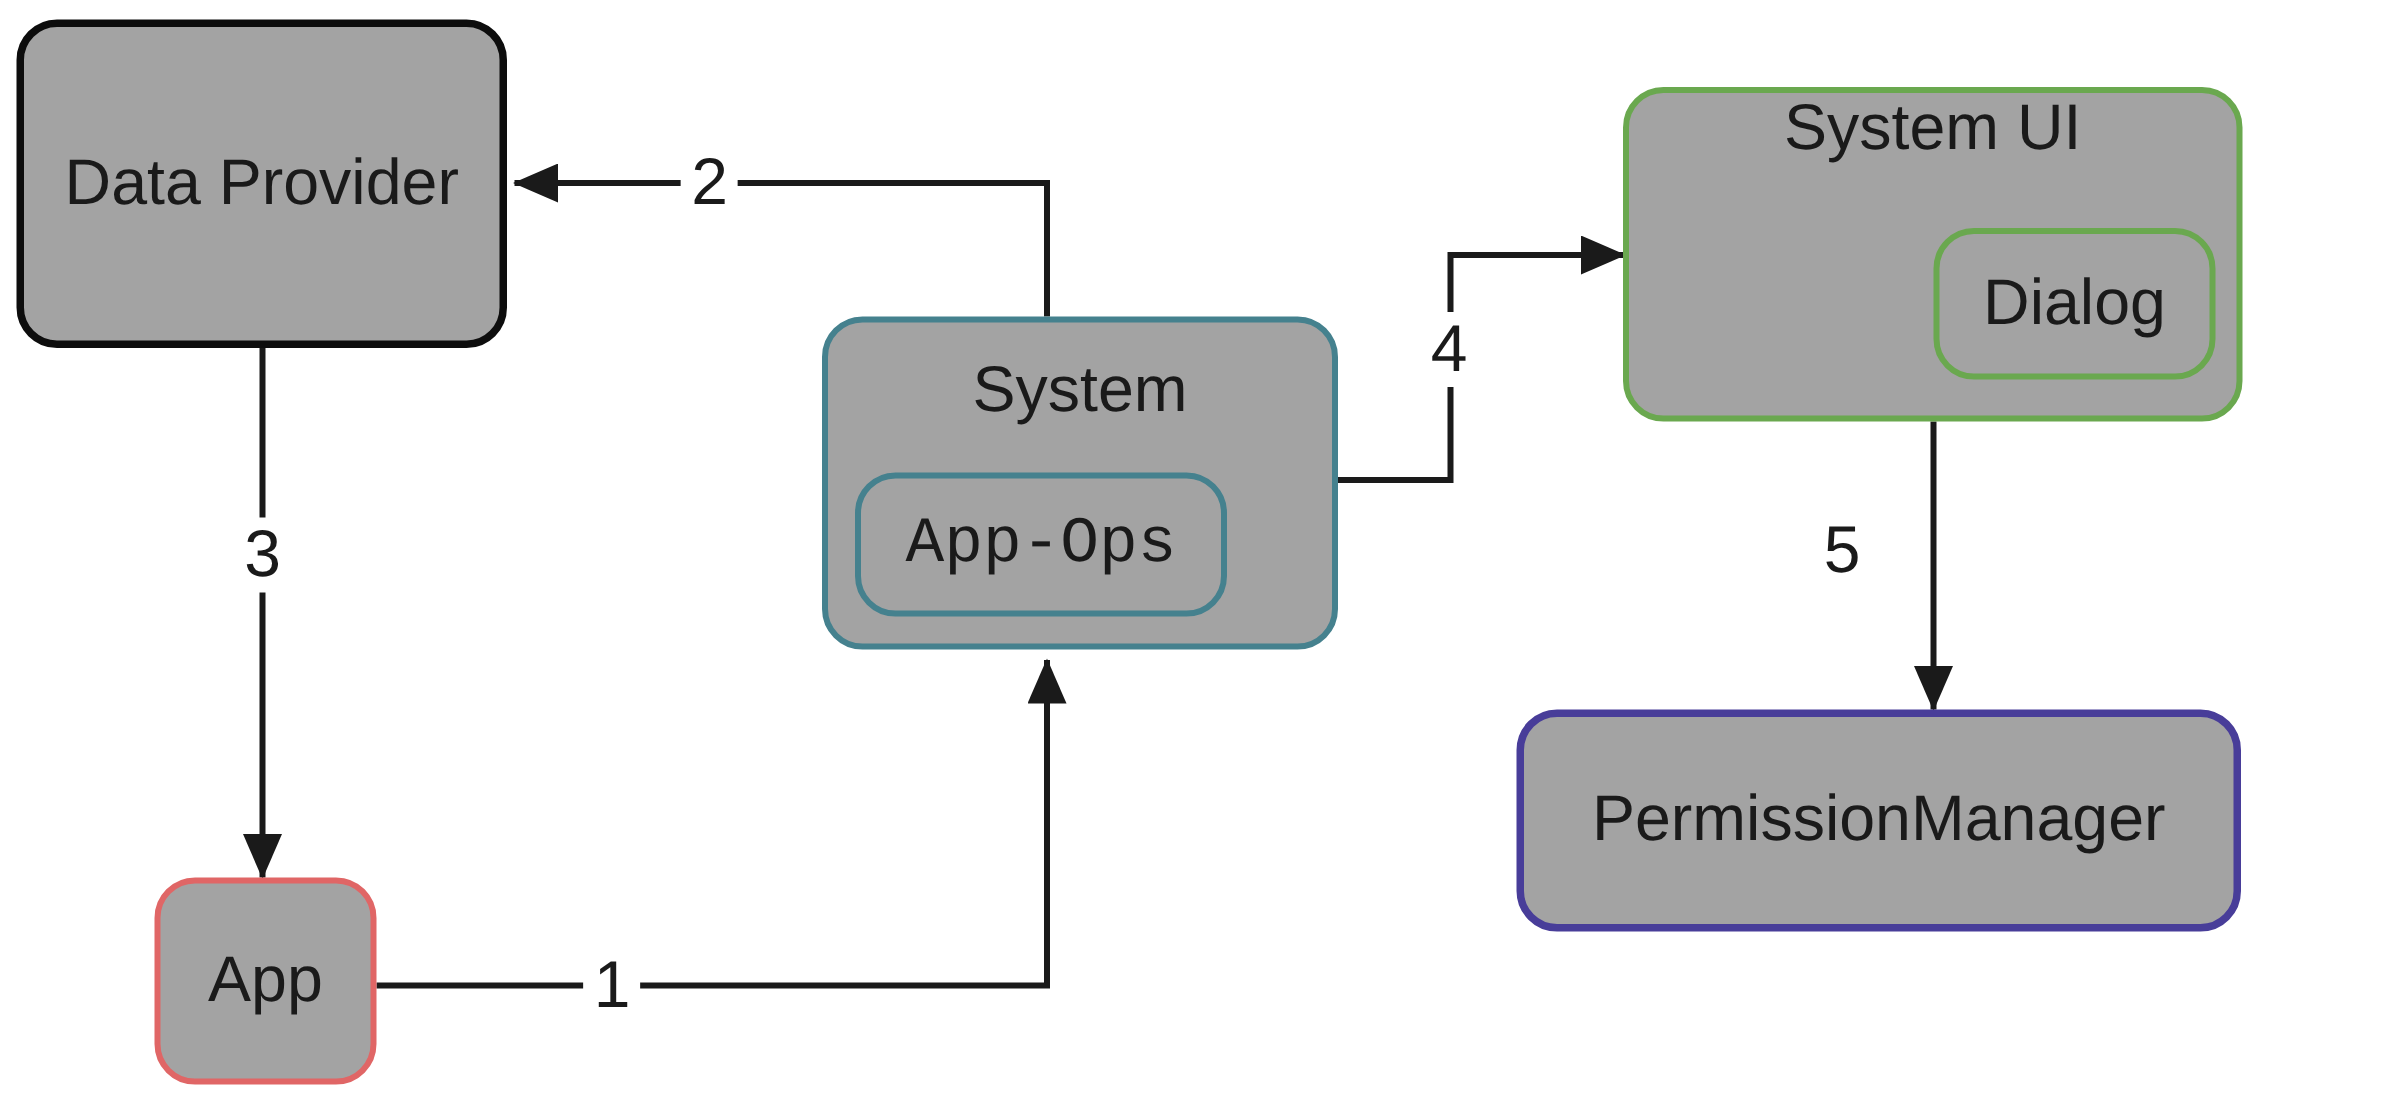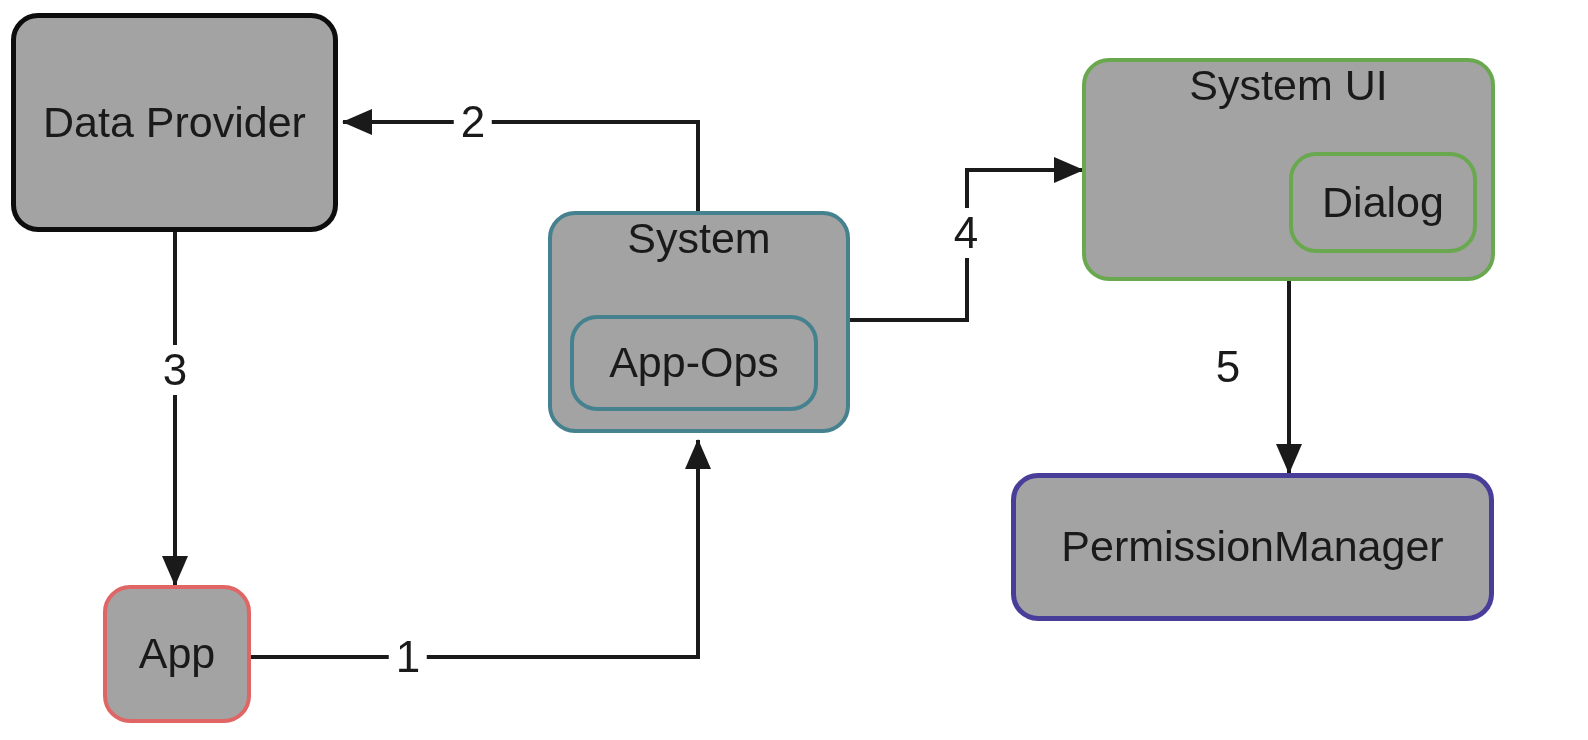--- a/index.html
+++ b/index.html
@@ -40,27 +40,29 @@
   .box .label {
     font-size: 43px;
     line-height: 1.1;
     white-space: nowrap;
   }
   .node-data-provider {
     left: 11px; top: 13px; width: 327px; height: 219px;
     border: 5px solid var(--c-data_provider_border, #0d0d0d);
   }
   .node-system {
-    left: 548px; top: 211px; width: 302px; height: 222px;
+    left: 548px; top: 211px; width: 344px; height: 222px;
     border: 4px solid var(--c-system_border, #45818e);
     align-items: flex-start;
+    padding-top: 22px;
   }
   .node-app-ops {
     left: 18px; top: 100px; width: 248px; height: 96px;
     border: 4px solid var(--c-system_border, #45818e);
+    font-family: Liberation Mono, monospace;
   }
   .node-system-ui {
     left: 1082px; top: 58px; width: 413px; height: 223px;
     border: 4px solid var(--c-system_ui_border, #6aa84f);
     align-items: flex-start;
     justify-content: center;
   }
   .node-dialog {
     left: 203px; top: 90px; width: 188px; height: 101px;
     border: 4px solid var(--c-system_ui_border, #6aa84f);

